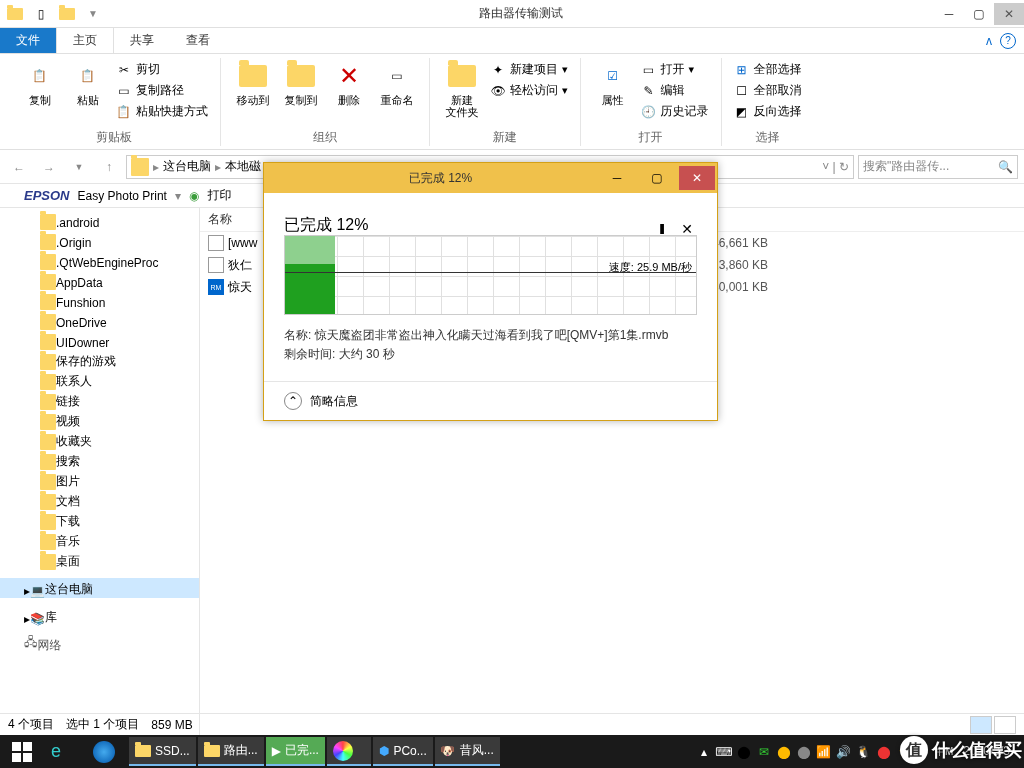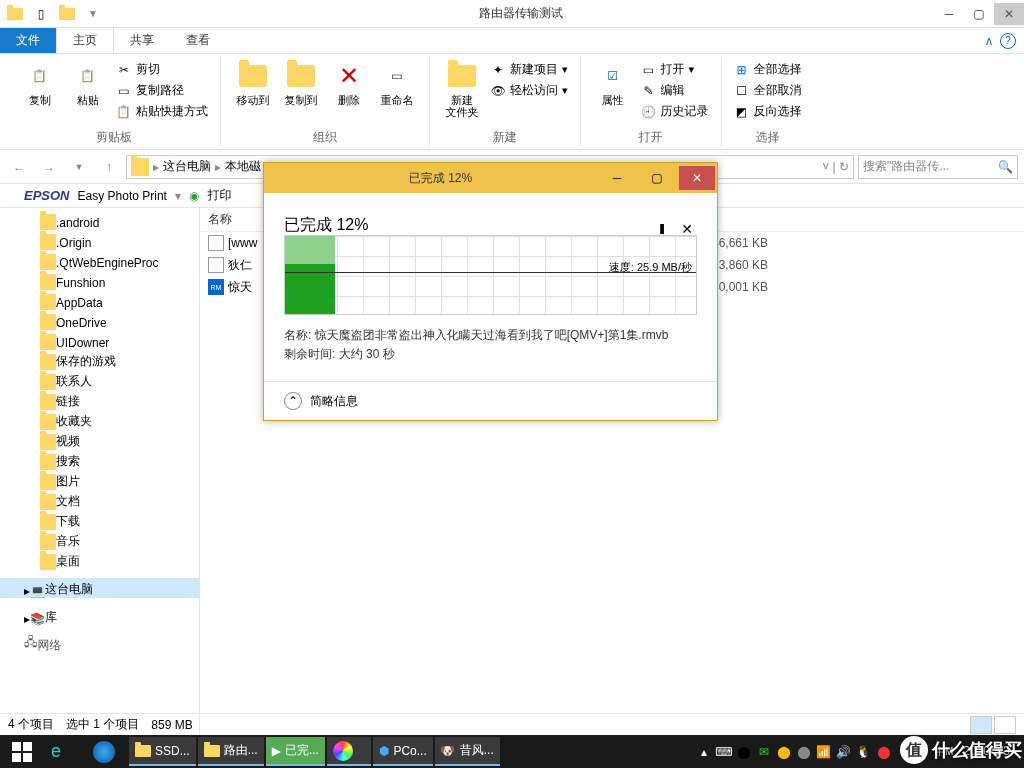--- a/index.html
+++ b/index.html
@@ -289,53 +289,53 @@
         <div class="tree-item">
           <div class="fico folder-icon"></div>
           <span>.Origin</span>
         </div>
         <div class="tree-item">
           <div class="fico folder-icon"></div>
           <span>.QtWebEngineProc</span>
         </div>
         <div class="tree-item">
           <div class="fico folder-icon"></div>
+          <span>AppData</span>
+        </div>
+        <div class="tree-item">
+          <div class="fico folder-icon"></div>
           <span>Funshion</span>
         </div>
         <div class="tree-item">
           <div class="fico folder-icon"></div>
-          <span>AppData</span>
-        </div>
-        <div class="tree-item">
-          <div class="fico folder-icon"></div>
           <span>OneDrive</span>
         </div>
         <div class="tree-item">
           <div class="fico folder-icon"></div>
           <span>UIDowner</span>
         </div>
         <div class="tree-item">
           <div class="fico folder-icon"></div>
           <span>保存的游戏</span>
         </div>
         <div class="tree-item">
           <div class="fico folder-icon"></div>
           <span>联系人</span>
         </div>
         <div class="tree-item">
           <div class="fico folder-icon"></div>
           <span>链接</span>
         </div>
         <div class="tree-item">
           <div class="fico folder-icon"></div>
+          <span>视频</span>
+        </div>
+        <div class="tree-item">
+          <div class="fico folder-icon"></div>
           <span>收藏夹</span>
-        </div>
-        <div class="tree-item">
-          <div class="fico folder-icon"></div>
-          <span>视频</span>
         </div>
         <div class="tree-item">
           <div class="fico folder-icon"></div>
           <span>搜索</span>
         </div>
         <div class="tree-item">
           <div class="fico folder-icon"></div>
           <span>图片</span>
         </div>
         <div class="tree-item">

